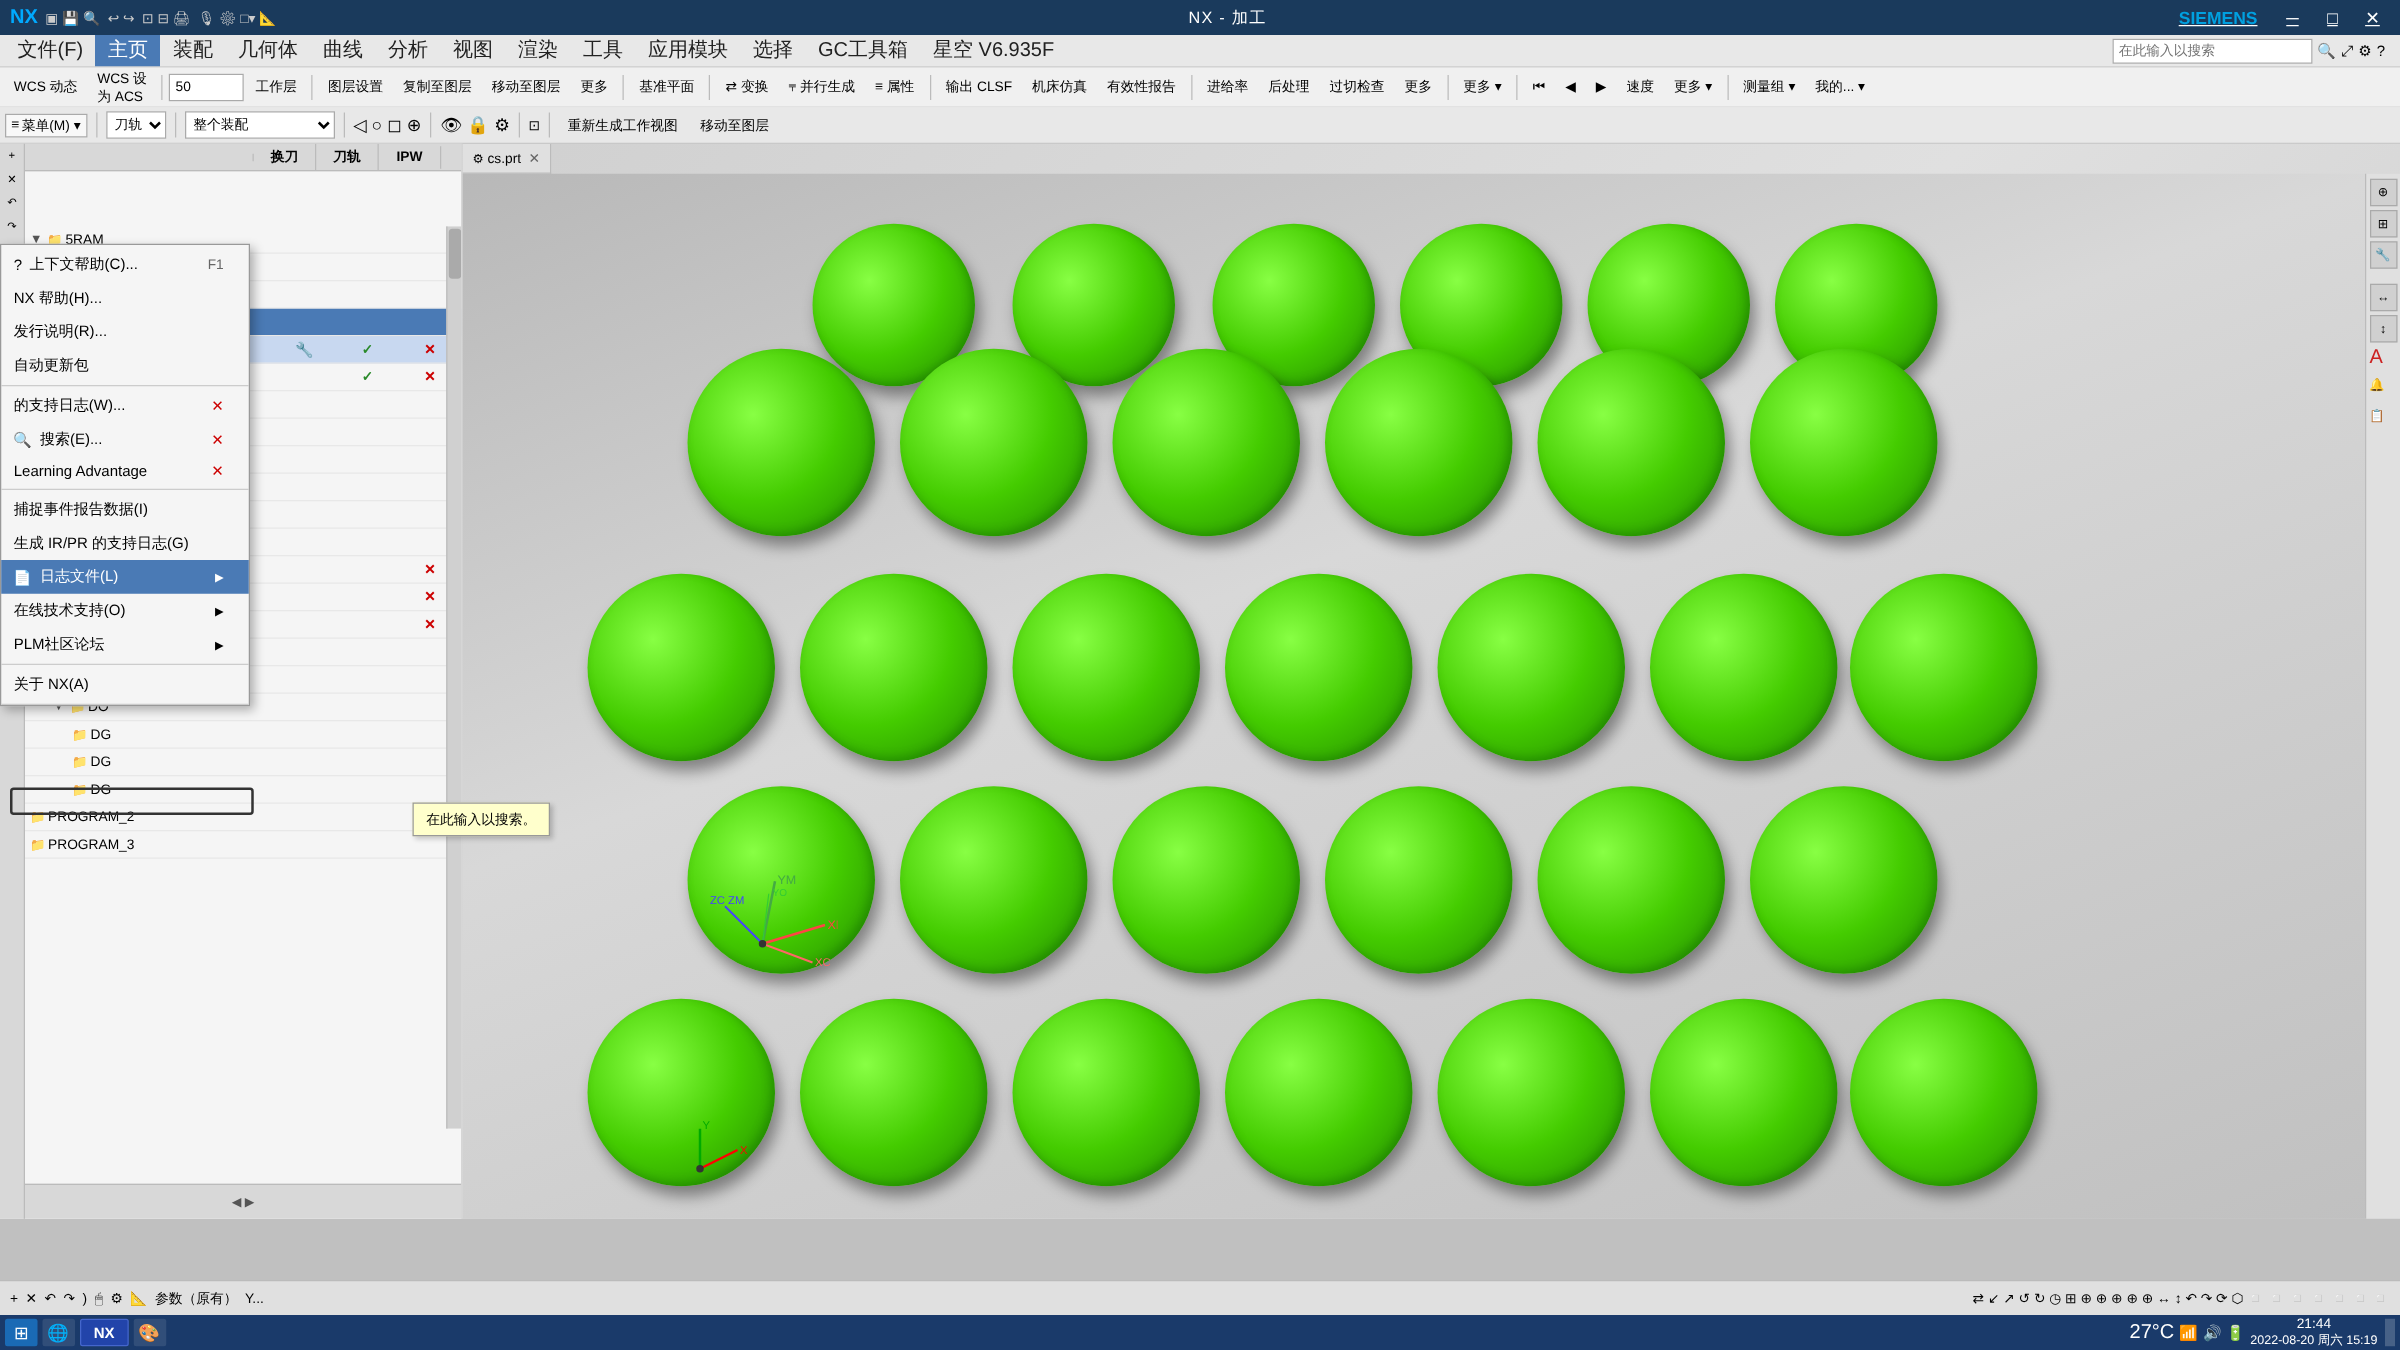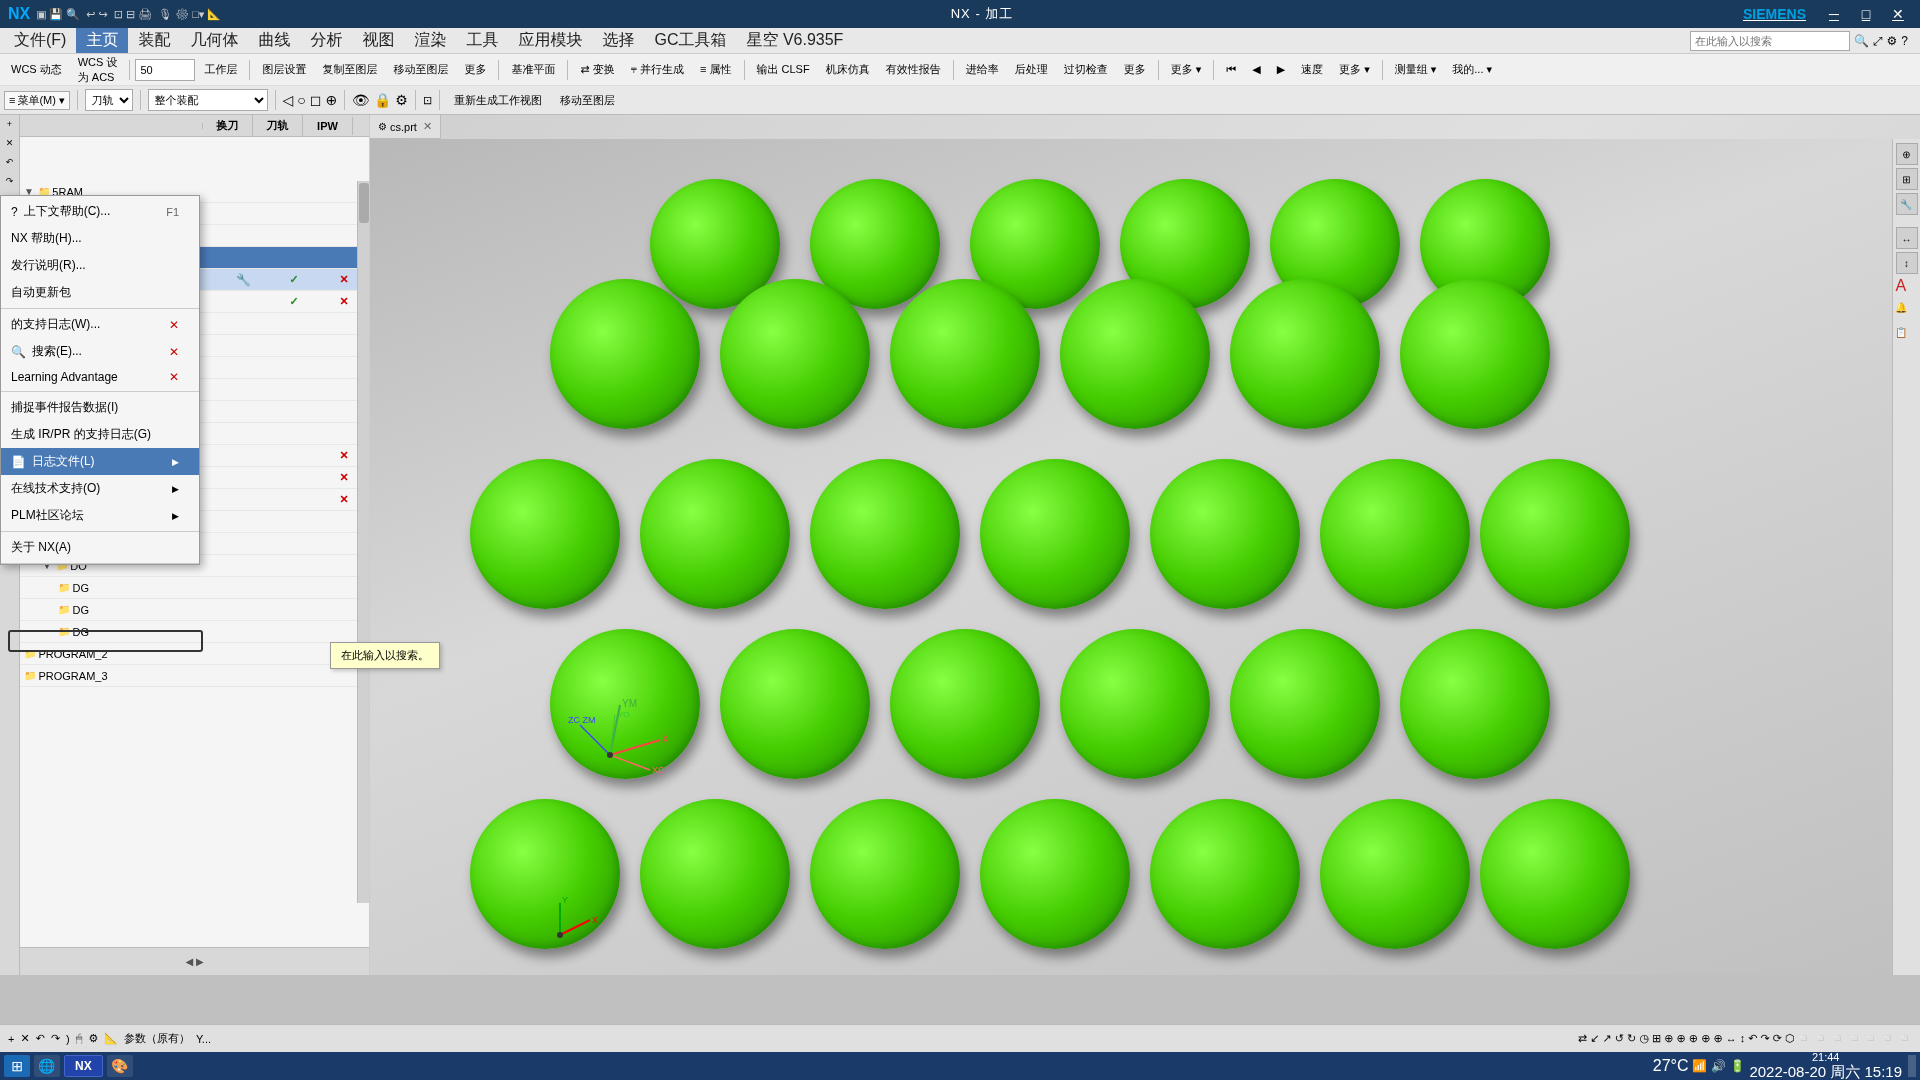--- a/index.html
+++ b/index.html
@@ -795,16 +795,16 @@
     <span style="color:#ffaa00;font-size:14px;">🎨</span>
   </div>
   <div style="flex:1;"></div>
 
   <span style="color:white;font-size:16px;">27°C</span>
   <span style="color:white;font-size:12px;">📶</span>
   <span style="color:white;font-size:12px;">🔊</span>
   <span style="color:white;font-size:12px;">🔋</span>
   <div style="color:white;font-size:11px;text-align:center;cursor:pointer;">
     <div>21:44</div>
-    <div style="font-size:15px;text-align:center;">2022-08-20 周六 15:19</div>
+    <div style="font-size:10px;text-align:center;">2022-08-20 周六 15:19</div>
   </div>
   <div style="width:8px;height:22px;background:rgba(255,255,255,0.2);cursor:pointer;margin-left:2px;"></div>
 </div>
 
 </body></html>

